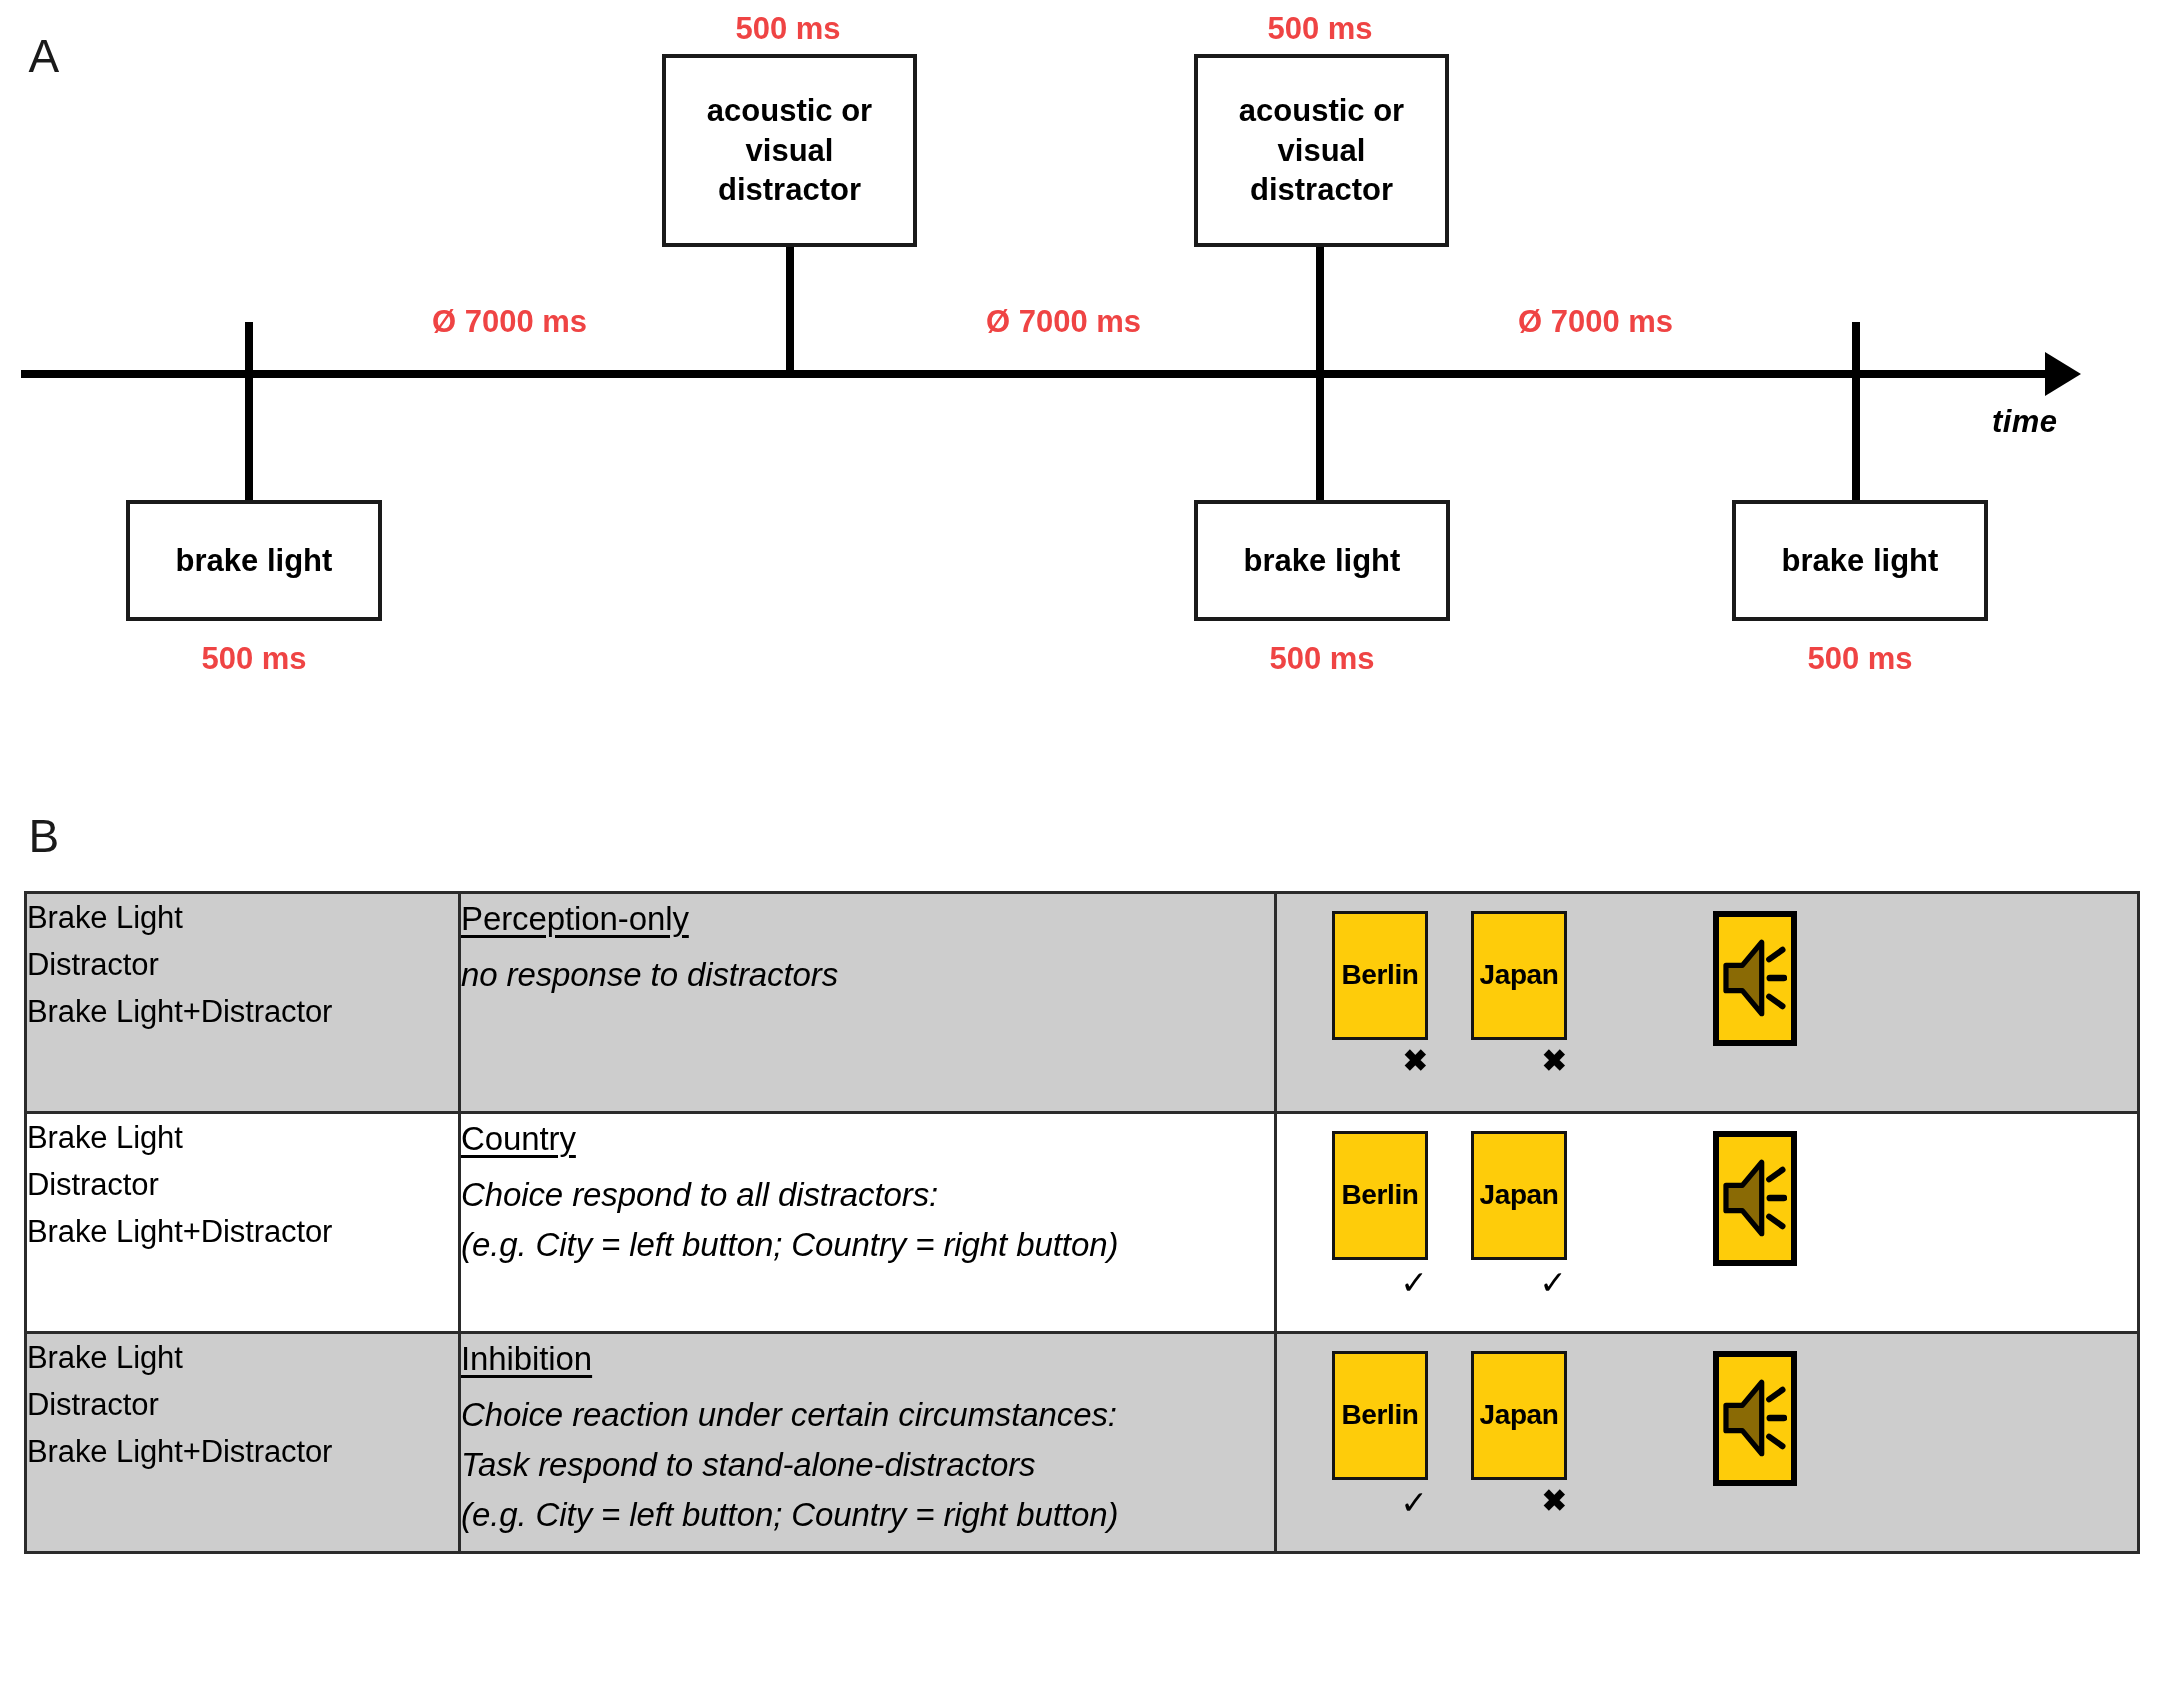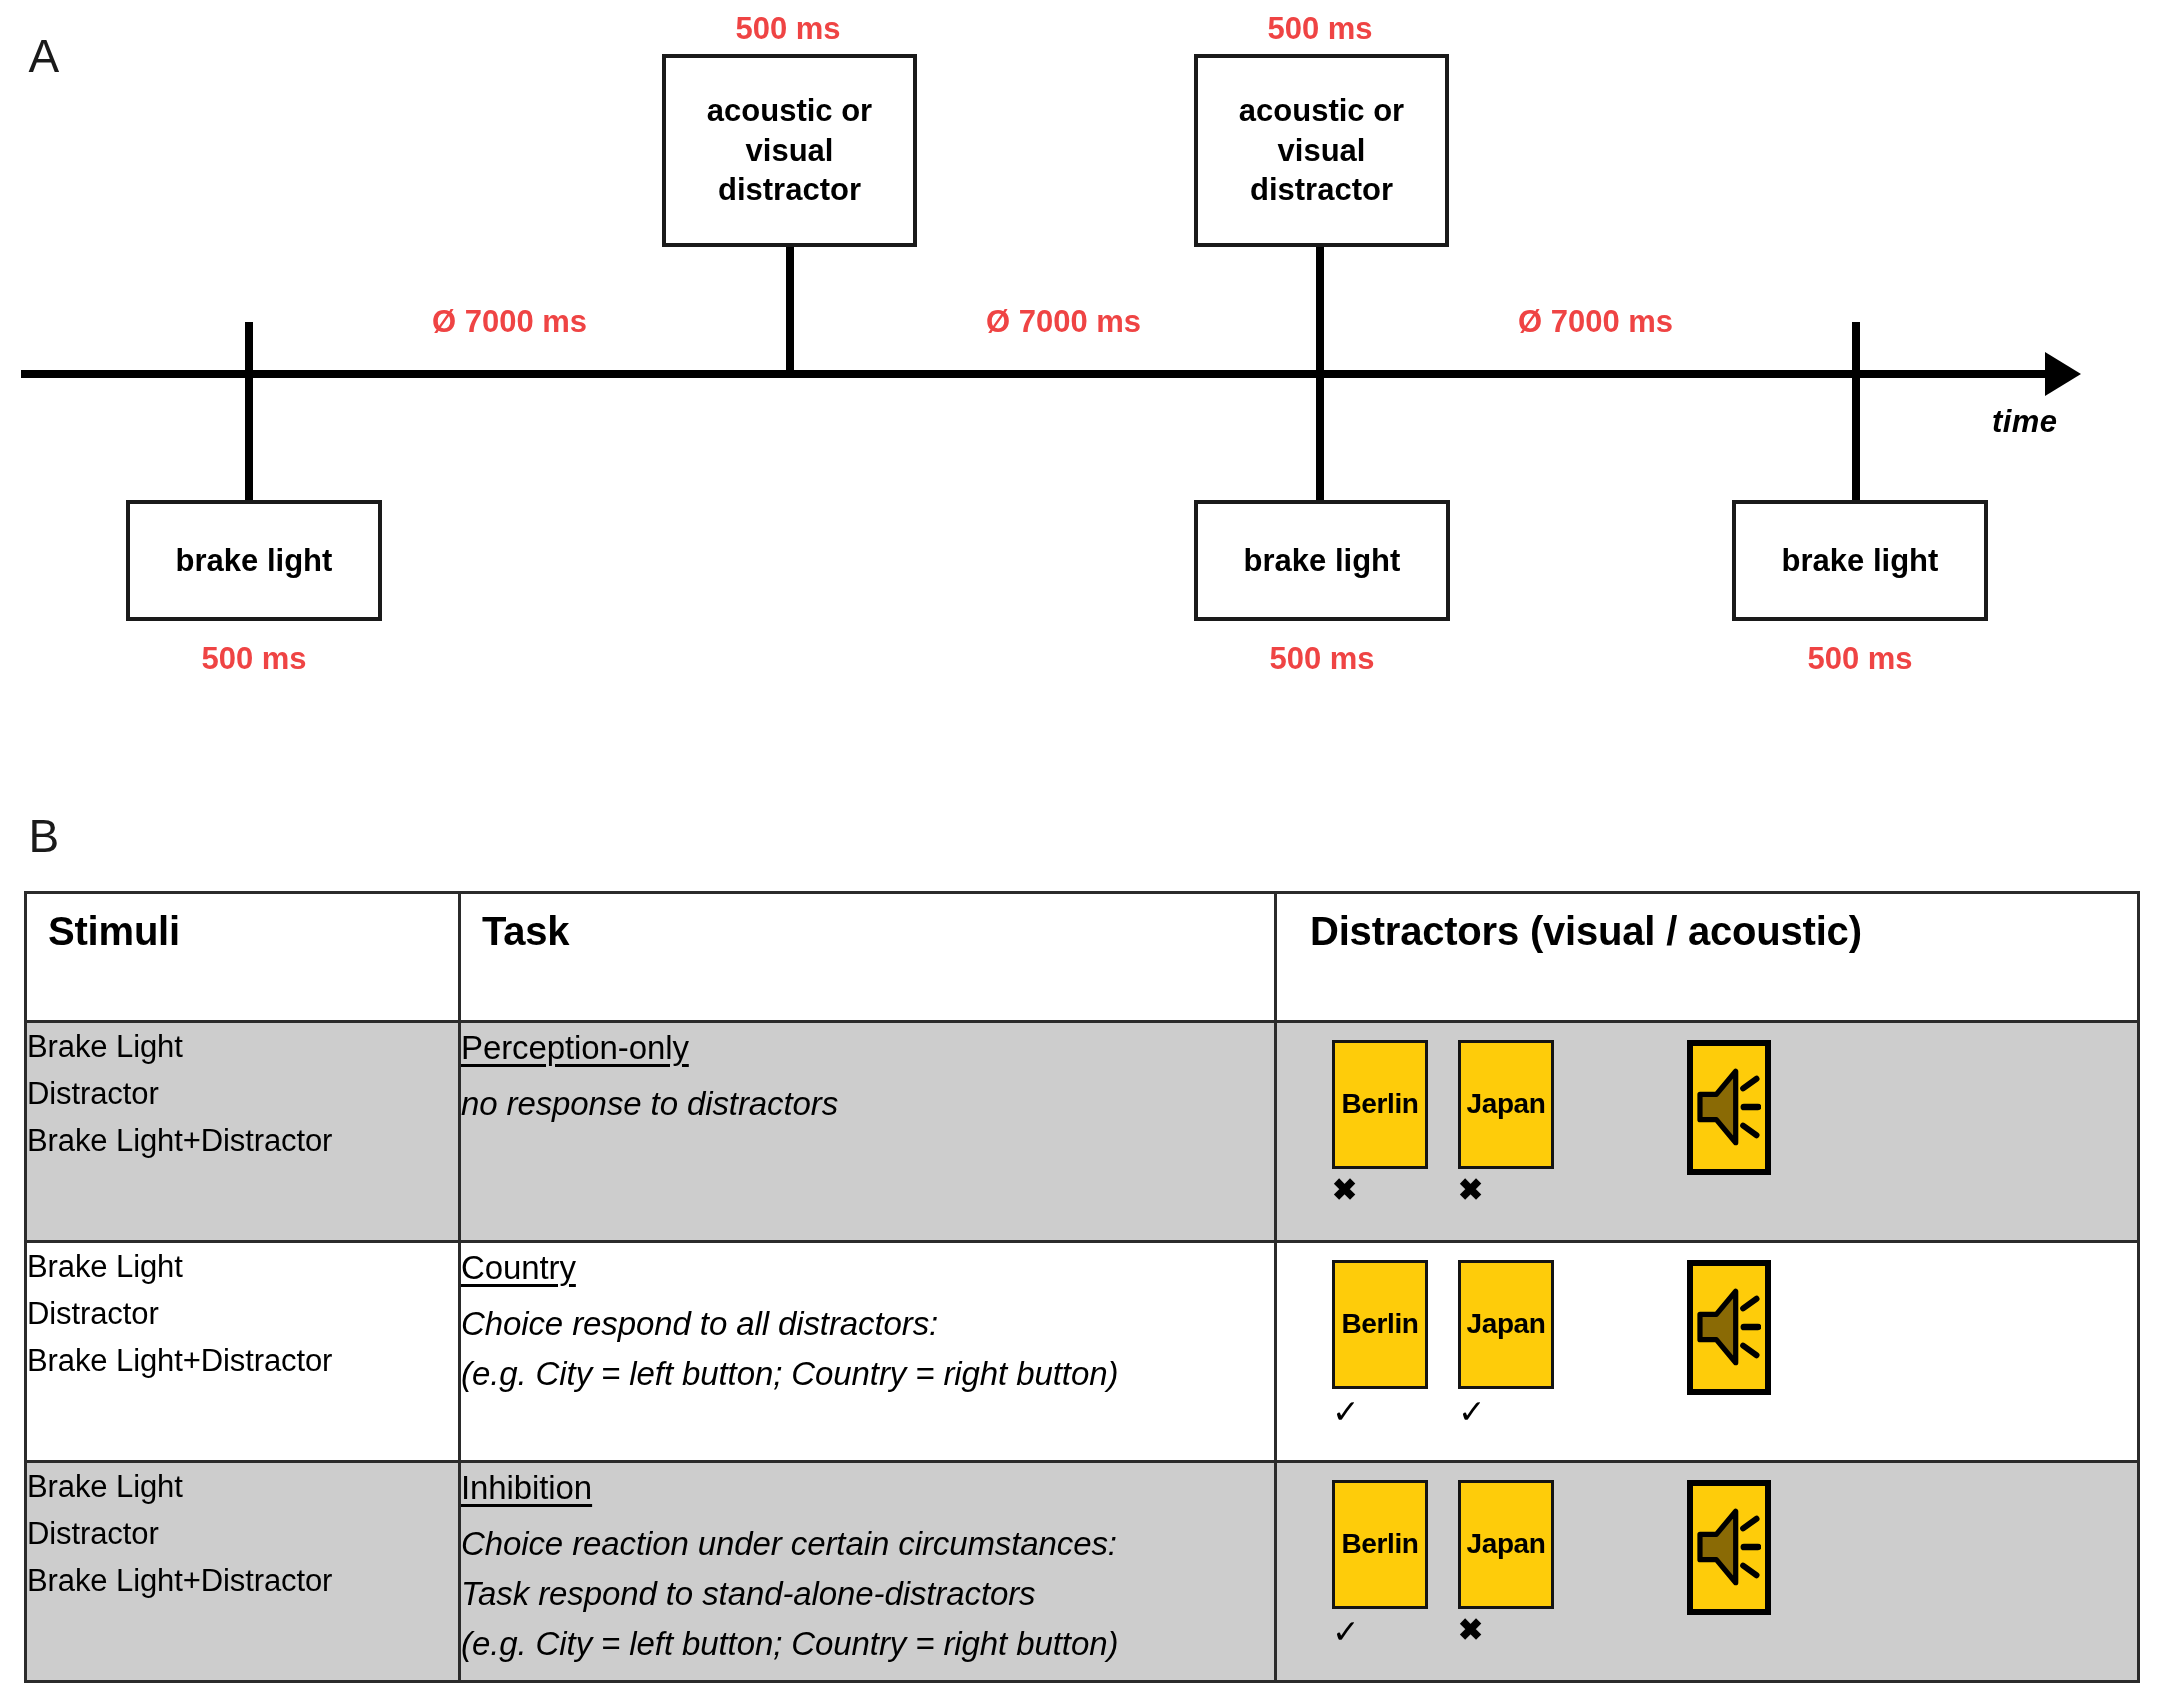--- a/index.html
+++ b/index.html
@@ -159,21 +159,21 @@
   td.dist-cell { padding: 0; position: relative; height: 217px; }
   .dist-wrap {
     position: relative;
     height: 100%;
     padding-top: 16.5px;
     padding-left: 55px;
     display: block;
   }
   .dist-row { display: flex; align-items: flex-start; gap: 0; }
 
-  .card-group { width: 96px; margin-right: 30px; text-align: left; }
+  .card-group { width: 96px; margin-right: 43px; text-align: right; }
   .word-card {
     width: 96px;
     height: 129px;
     background: #fecc0a;
     border: 3.7px solid #141414;
     box-sizing: border-box;
     display: flex;
     align-items: center;
     justify-content: center;
     font-size: 28px;
@@ -268,25 +268,20 @@
   <div class="panel-label" id="panel-b-label" style="left:28.5px; top:57px;">B</div>
 
   <table class="b-table">
     <colgroup>
       <col class="col-stimuli">
       <col class="col-task">
       <col class="col-distract">
     </colgroup>
 
     <tbody>
-        <tr class="hdr">
-      <th>Stimuli</th>
-      <th>Task</th>
-      <th class="dist-head">Distractors (visual / acoustic)</th>
-    </tr>
 
     <tr class="shaded">
       <td class="stimuli-cell">
         <div>Brake Light</div>
         <div>Distractor</div>
         <div>Brake Light+Distractor</div>
       </td>
       <td class="task-cell">
         <span class="task-title">Perception-only</span>
         <span class="task-line">no response to distractors</span>

